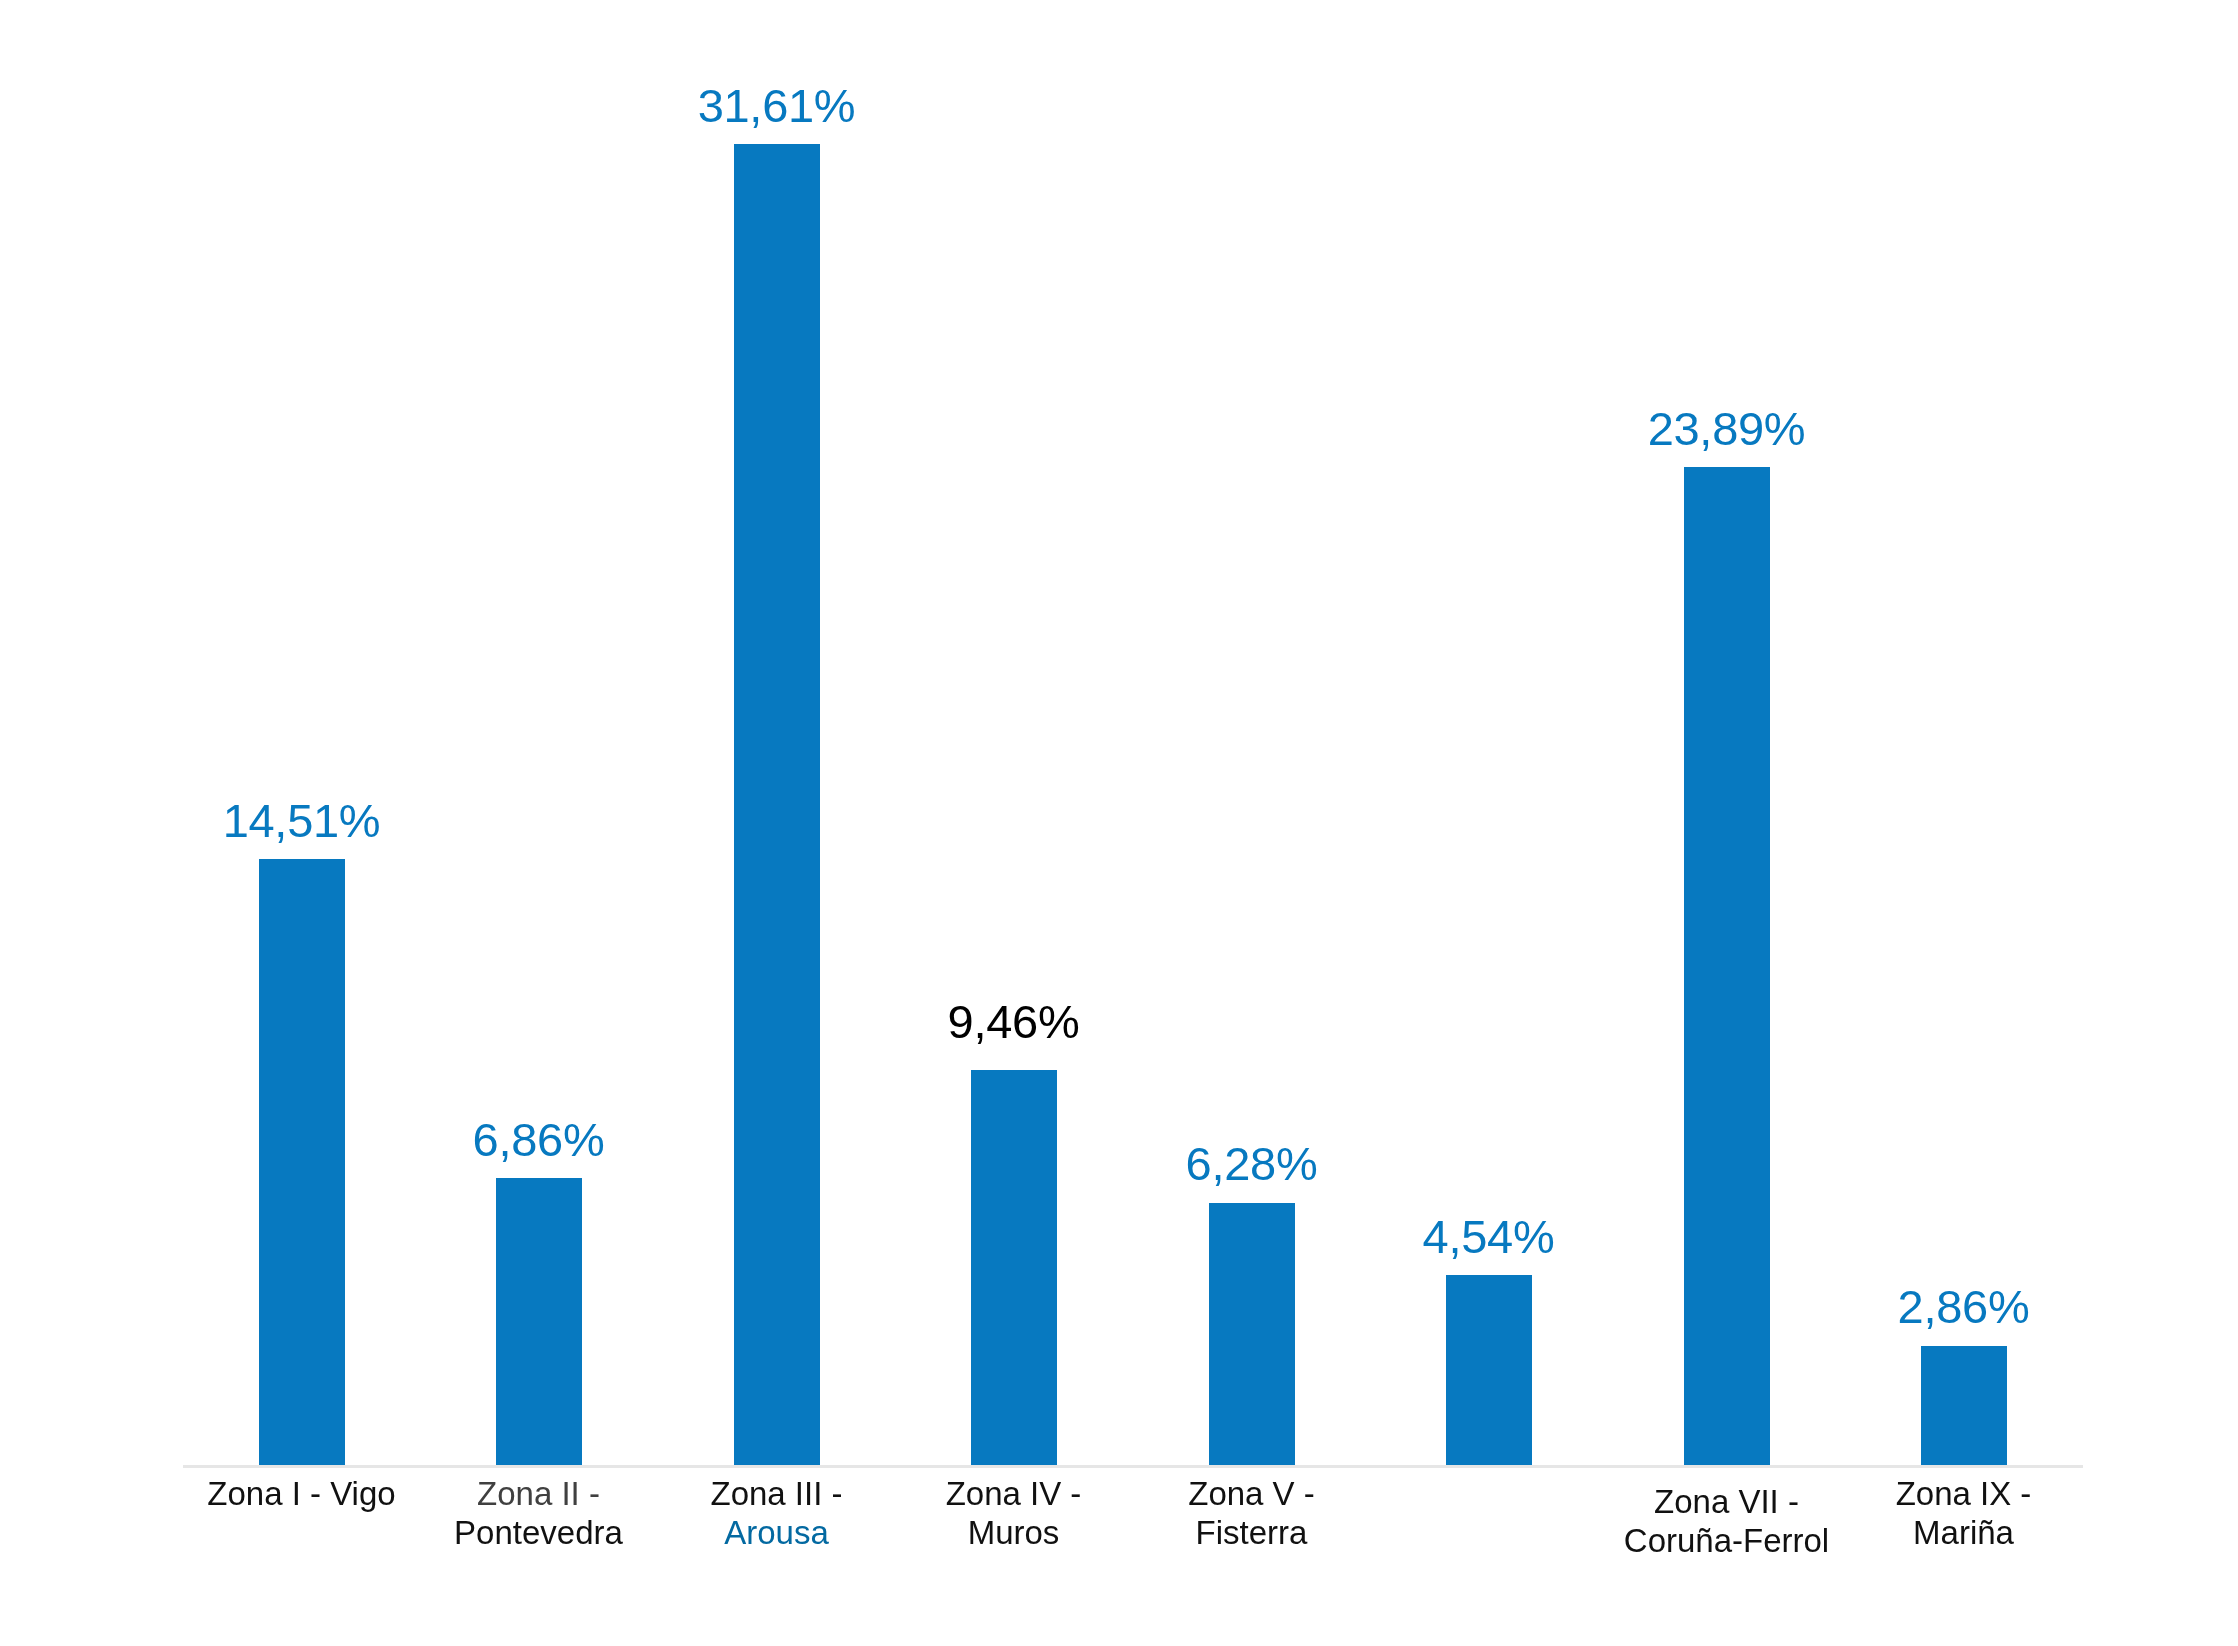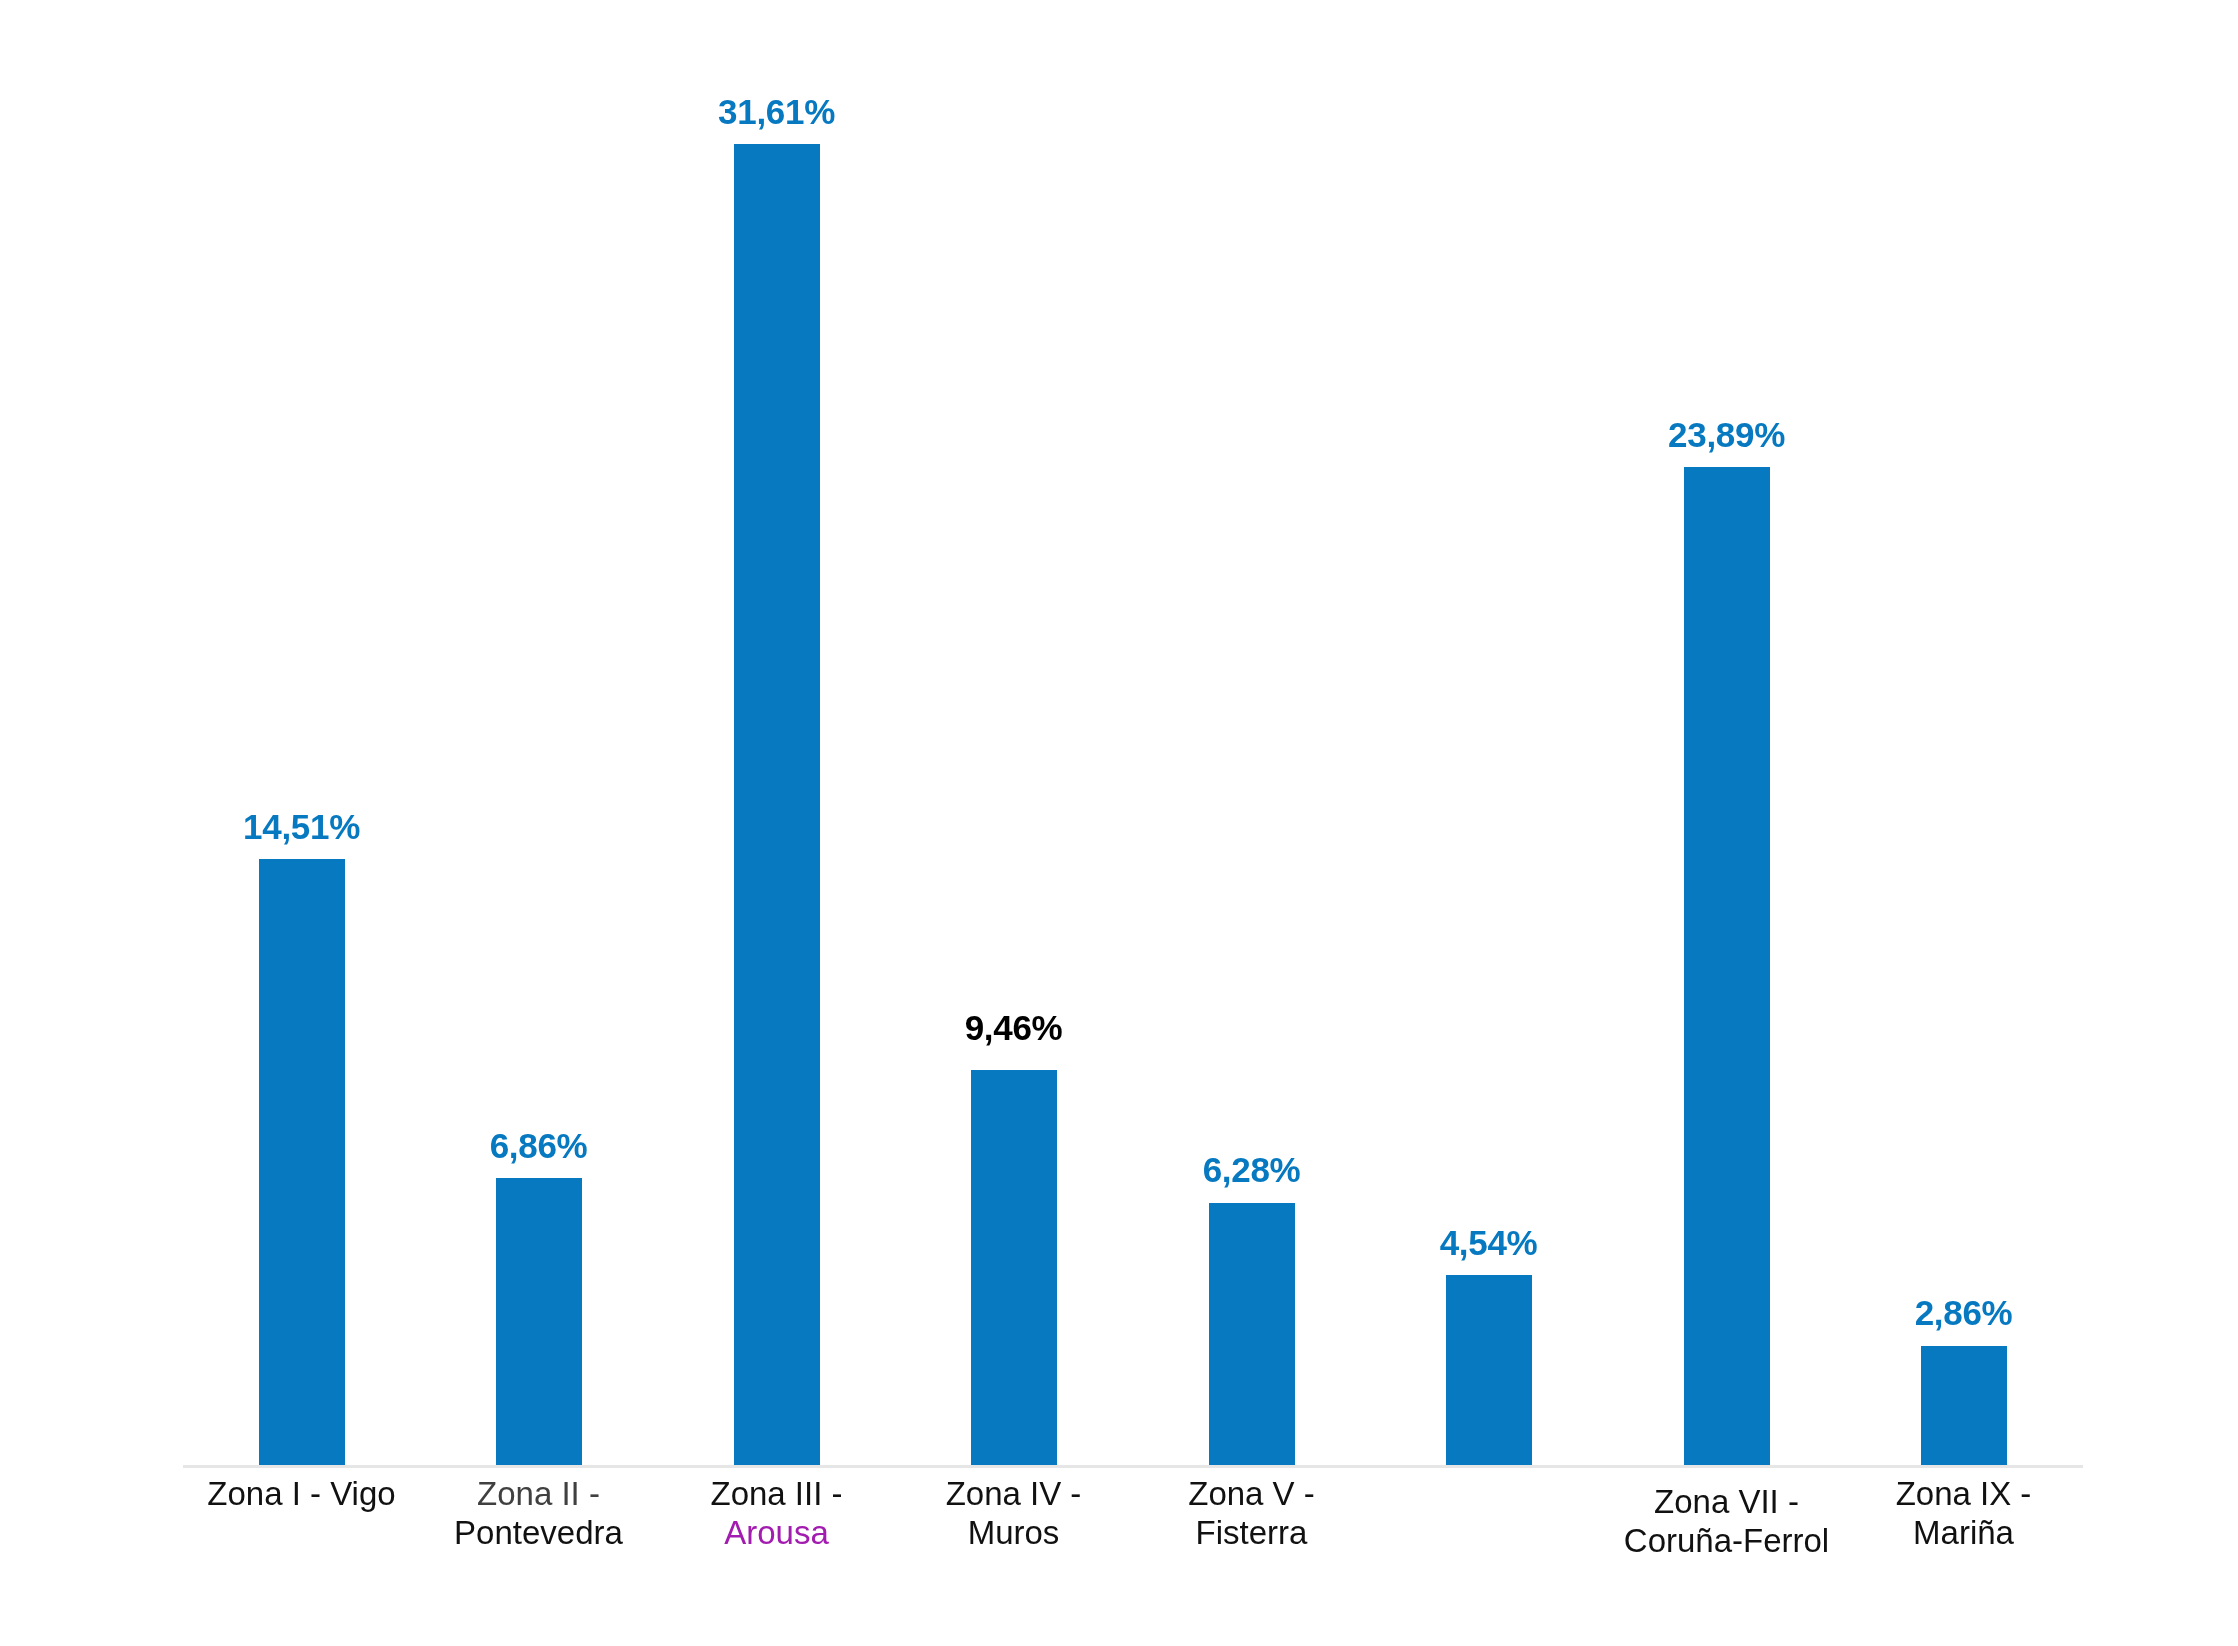--- a/index.html
+++ b/index.html
@@ -57,22 +57,22 @@
     width: 86px;
     background: #0779c0;
   }
 
   .bar-value {
     position: absolute;
     left: 50%;
     transform: translateX(-50%);
     white-space: nowrap;
     color: #0779c0;
-    font-size: 35px;
-    font-weight: bold;
+    font-size: 47px;
+    font-weight: normal;
     letter-spacing: -0.3px;
     line-height: 1;
   }
 
   
   .cat-labels {
     position: absolute;
     left: 183px;
     top: 1475px;
     width: 1900px;
@@ -153,21 +153,21 @@
   <div class="cat-labels">
     <div class="cat-col" style="left: 0px; top: 0px;">
         <span class="cat-line" style="color: rgb(17, 17, 17);">Zona I - Vigo</span>
       </div>
     <div class="cat-col" style="left: 237px; top: 0px;">
         <span class="cat-line" style="color: #404040;">Zona II -</span>
         <span class="cat-line" style="color: rgb(17, 17, 17);">Pontevedra</span>
       </div>
     <div class="cat-col" style="left: 475px; top: 0px;">
         <span class="cat-line" style="color: rgb(17, 17, 17);">Zona III -</span>
-        <span class="cat-line" style="color: #a21caf;">Arousa</span>
+        <span class="cat-line" style="color: #0369a1;">Arousa</span>
       </div>
     <div class="cat-col" style="left: 712px; top: 0px;">
         <span class="cat-line" style="color: rgb(17, 17, 17);">Zona IV -</span>
         <span class="cat-line" style="color: rgb(17, 17, 17);">Muros</span>
       </div>
     <div class="cat-col" style="left: 950px; top: 0px;">
         <span class="cat-line" style="color: rgb(17, 17, 17);">Zona V -</span>
         <span class="cat-line" style="color: rgb(17, 17, 17);">Fisterra</span>
       </div>
     <div class="cat-col" style="left: 1425px; top: 8px;">

